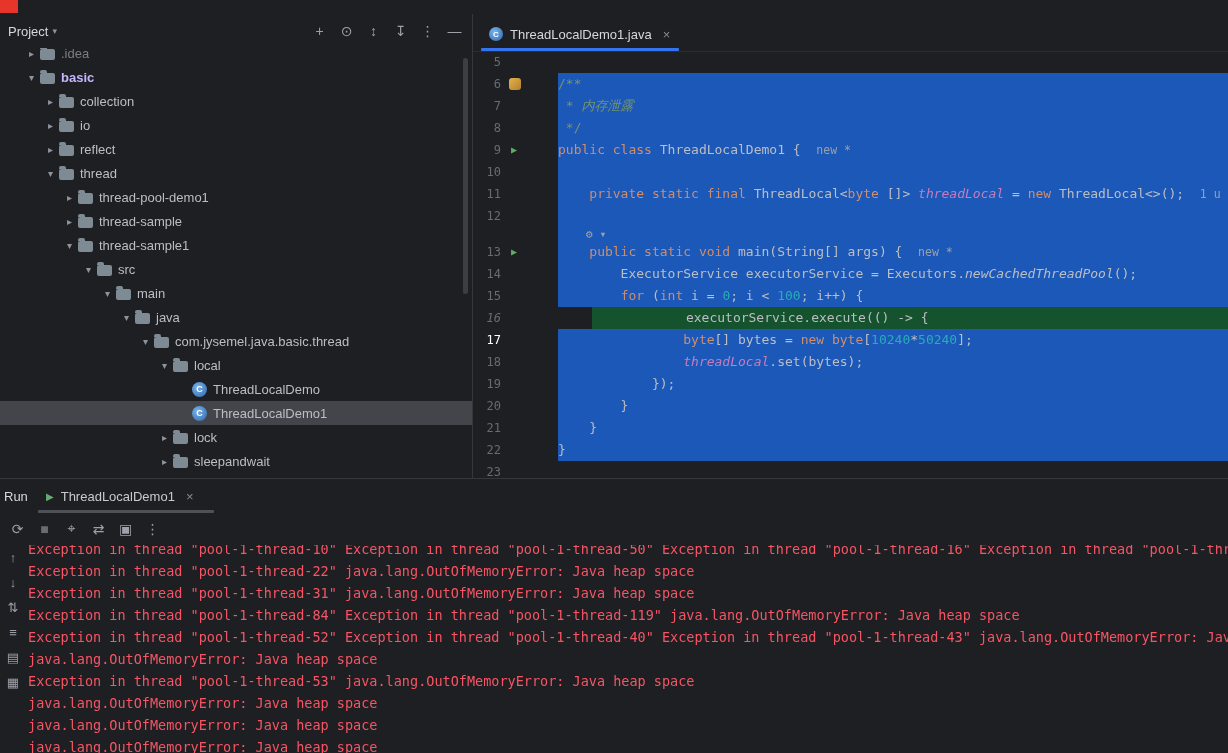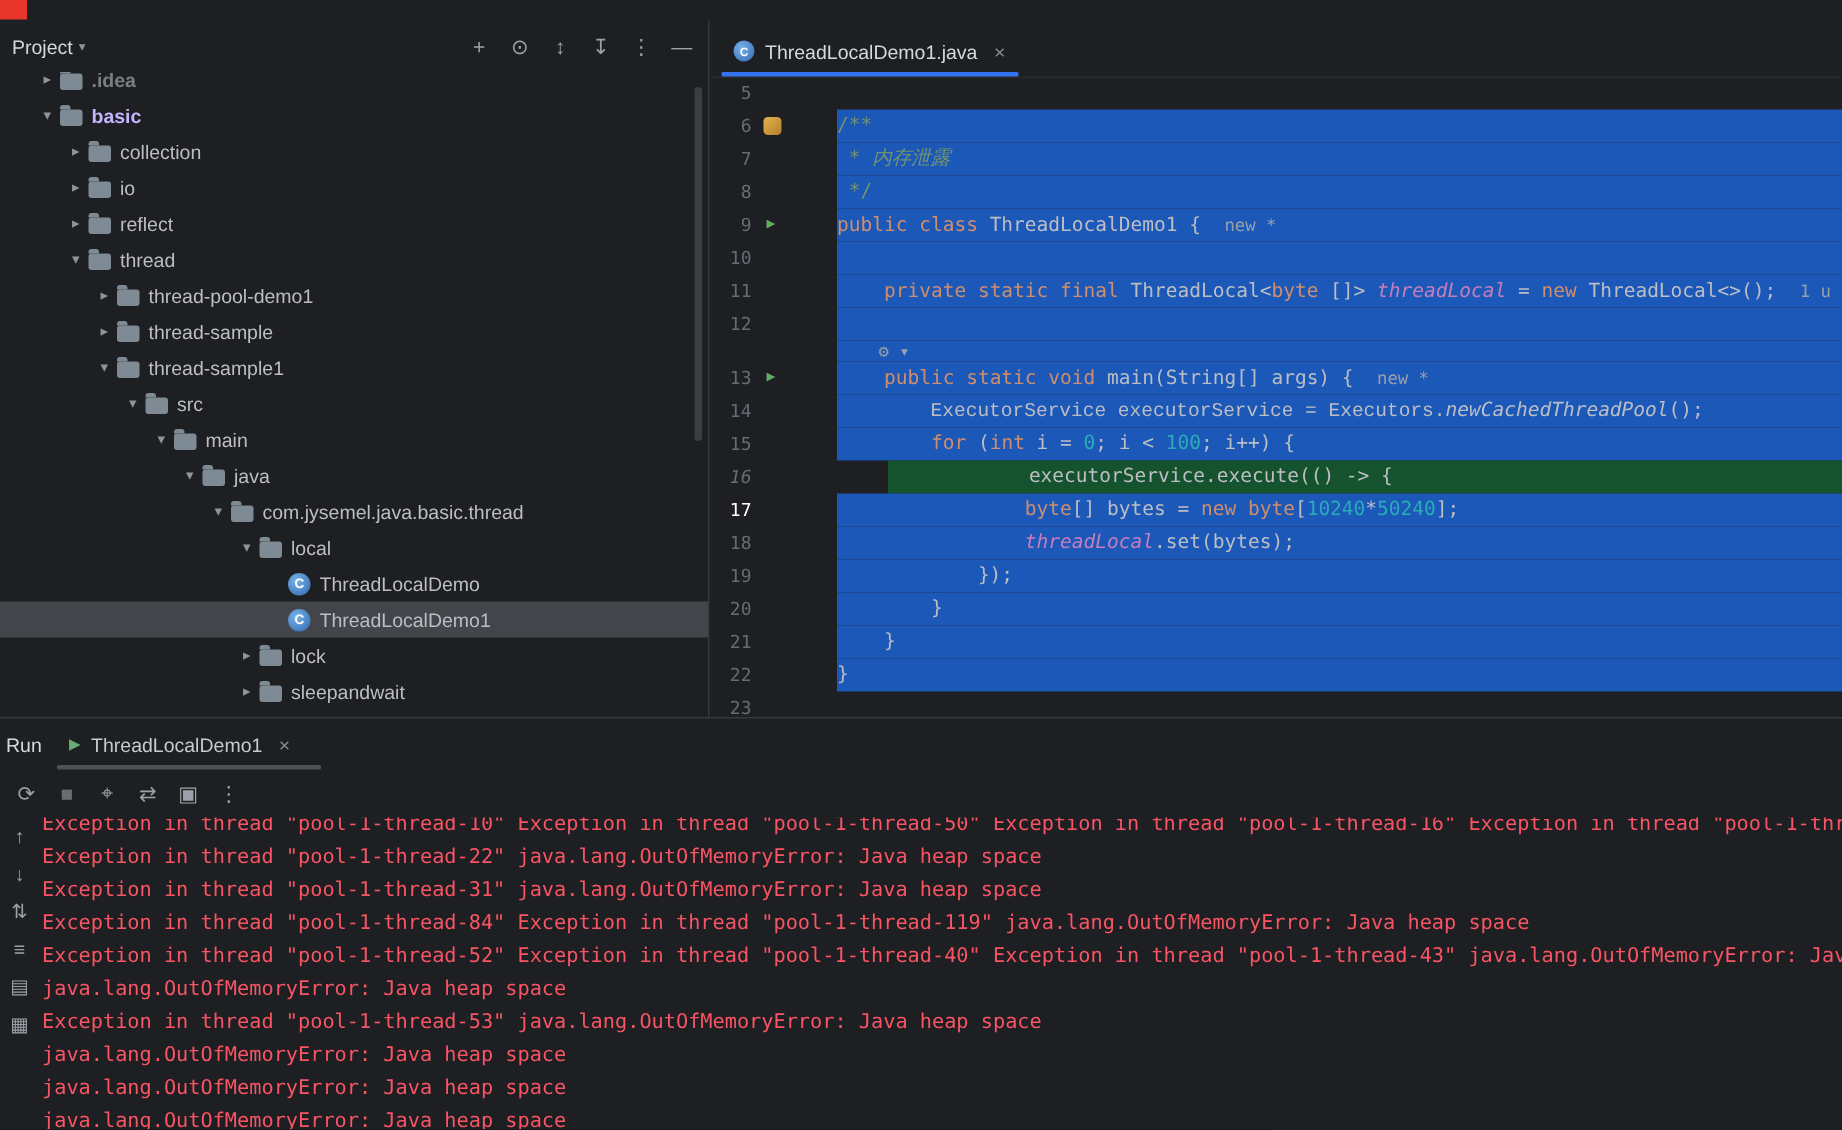--- a/index.html
+++ b/index.html
@@ -18,21 +18,21 @@
   #project-toolbar{margin-left:auto;display:flex;align-items:center;margin-right:4px;}
   .tree{position:absolute;top:27px;left:0;right:0;}
   .tree-row{display:flex;align-items:center;height:24px;}
   .chev{width:17px;flex:none;color:#8f949c;font-size:10px;text-align:center;}
   .folder{width:15px;height:11px;background:#7f8b94;border-radius:2px;position:relative;flex:none;margin:2px 6px 0 0;}
   .folder::before{content:"";position:absolute;top:-3px;left:0;width:7px;height:3px;background:#7f8b94;border-radius:2px 2px 0 0;}
   .cls{width:15px;height:15px;border-radius:50%;background:radial-gradient(circle at 38% 35%,#79b4ea,#2e66ad);
        color:#fff;font-size:9px;font-weight:700;display:inline-flex;align-items:center;justify-content:center;
        flex:none;margin-right:6px;font-family:"Liberation Sans",sans-serif;}
   .tlabel{white-space:nowrap;}
-  .tree-row.dim .tlabel{color:#7a7e85;font-weight:bold;}
+  .tree-row.dim .tlabel{color:#7a7e85;}
   .tree-row.bold .tlabel{font-weight:700;color:#c4b5fd;}
   .vscroll{position:absolute;right:4px;top:44px;width:5px;height:236px;background:#55585e;border-radius:3px;opacity:.55;z-index:6;}
 
   
   .editor{position:absolute;left:473px;top:14px;right:0;height:464px;}
   .tabbar{position:absolute;top:0;left:0;right:0;height:37px;border-bottom:1px solid #2b2d30;}
   .tab{position:absolute;left:8px;top:6px;display:flex;align-items:center;gap:7px;padding:0 8px;height:28px;color:#d5d8de;}
   .tabicon{width:14px;height:14px;font-size:8px;margin:0;}
   .tab-close{color:#868b94;font-size:13px;margin-left:4px;}
   .tab-underline{position:absolute;left:8px;top:34px;width:198px;height:3px;background:#3574f0;border-radius:1px;}
@@ -251,21 +251,21 @@
           <div class="gut">
             <span class="num" style="color: rgb(103, 107, 115);">13</span>
             <span class="runico">▶</span>
           </div>
           <div class="cl" style="background: rgb(27, 88, 184);"><span style="color: rgb(188, 190, 196);">    </span><span style="color: rgb(207, 142, 109);">public static void </span><span style="color: rgb(188, 190, 196);">main(String[] args) {  </span><span class="hint" style="color: rgb(153, 160, 171);">new *</span></div>
         </div>
         <div class="crow">
           <div class="gut">
             <span class="num" style="color: rgb(103, 107, 115);">14</span>
           </div>
-          <div class="cl" style="background: rgb(27, 88, 184);"><span style="color: rgb(188, 190, 196); font-family: Liberation Mono, monospace;">        ExecutorService executorService = Executors.</span><span style="color: rgb(188, 190, 196); font-style: italic;">newCachedThreadPool</span><span style="color: rgb(188, 190, 196);">();</span></div>
+          <div class="cl" style="background: rgb(27, 88, 184);"><span style="color: rgb(188, 190, 196);">        ExecutorService executorService = Executors.</span><span style="color: rgb(188, 190, 196); font-style: italic;">newCachedThreadPool</span><span style="color: rgb(188, 190, 196);">();</span></div>
         </div>
         <div class="crow">
           <div class="gut">
             <span class="num" style="color: rgb(103, 107, 115);">15</span>
           </div>
           <div class="cl" style="background: rgb(27, 88, 184);"><span style="color: rgb(188, 190, 196);">        </span><span style="color: rgb(207, 142, 109);">for </span><span style="color: rgb(188, 190, 196);">(</span><span style="color: rgb(207, 142, 109);">int </span><span style="color: rgb(188, 190, 196);">i = </span><span style="color: rgb(42, 172, 184);">0</span><span style="color: rgb(188, 190, 196);">; i &lt; </span><span style="color: rgb(42, 172, 184);">100</span><span style="color: rgb(188, 190, 196);">; i++) {</span></div>
         </div>
         <div class="crow">
           <div class="gut">
             <span class="num" style="color: rgb(103, 107, 115); font-style: italic;">16</span>

